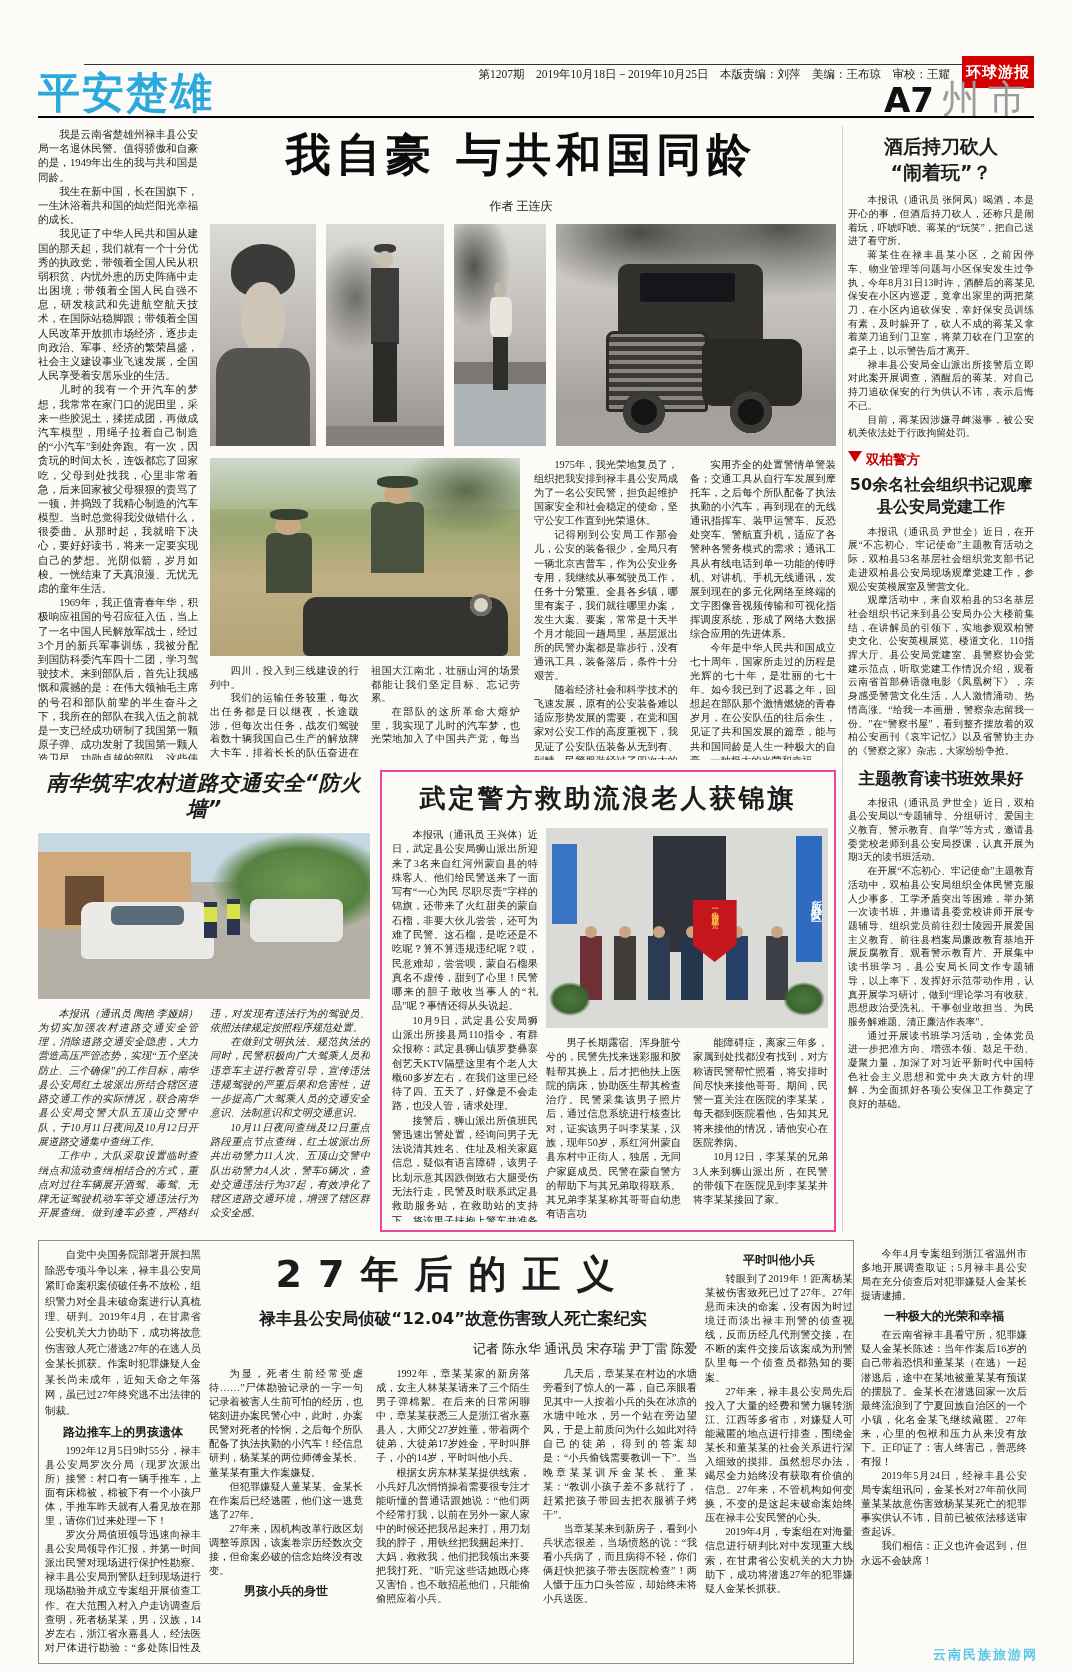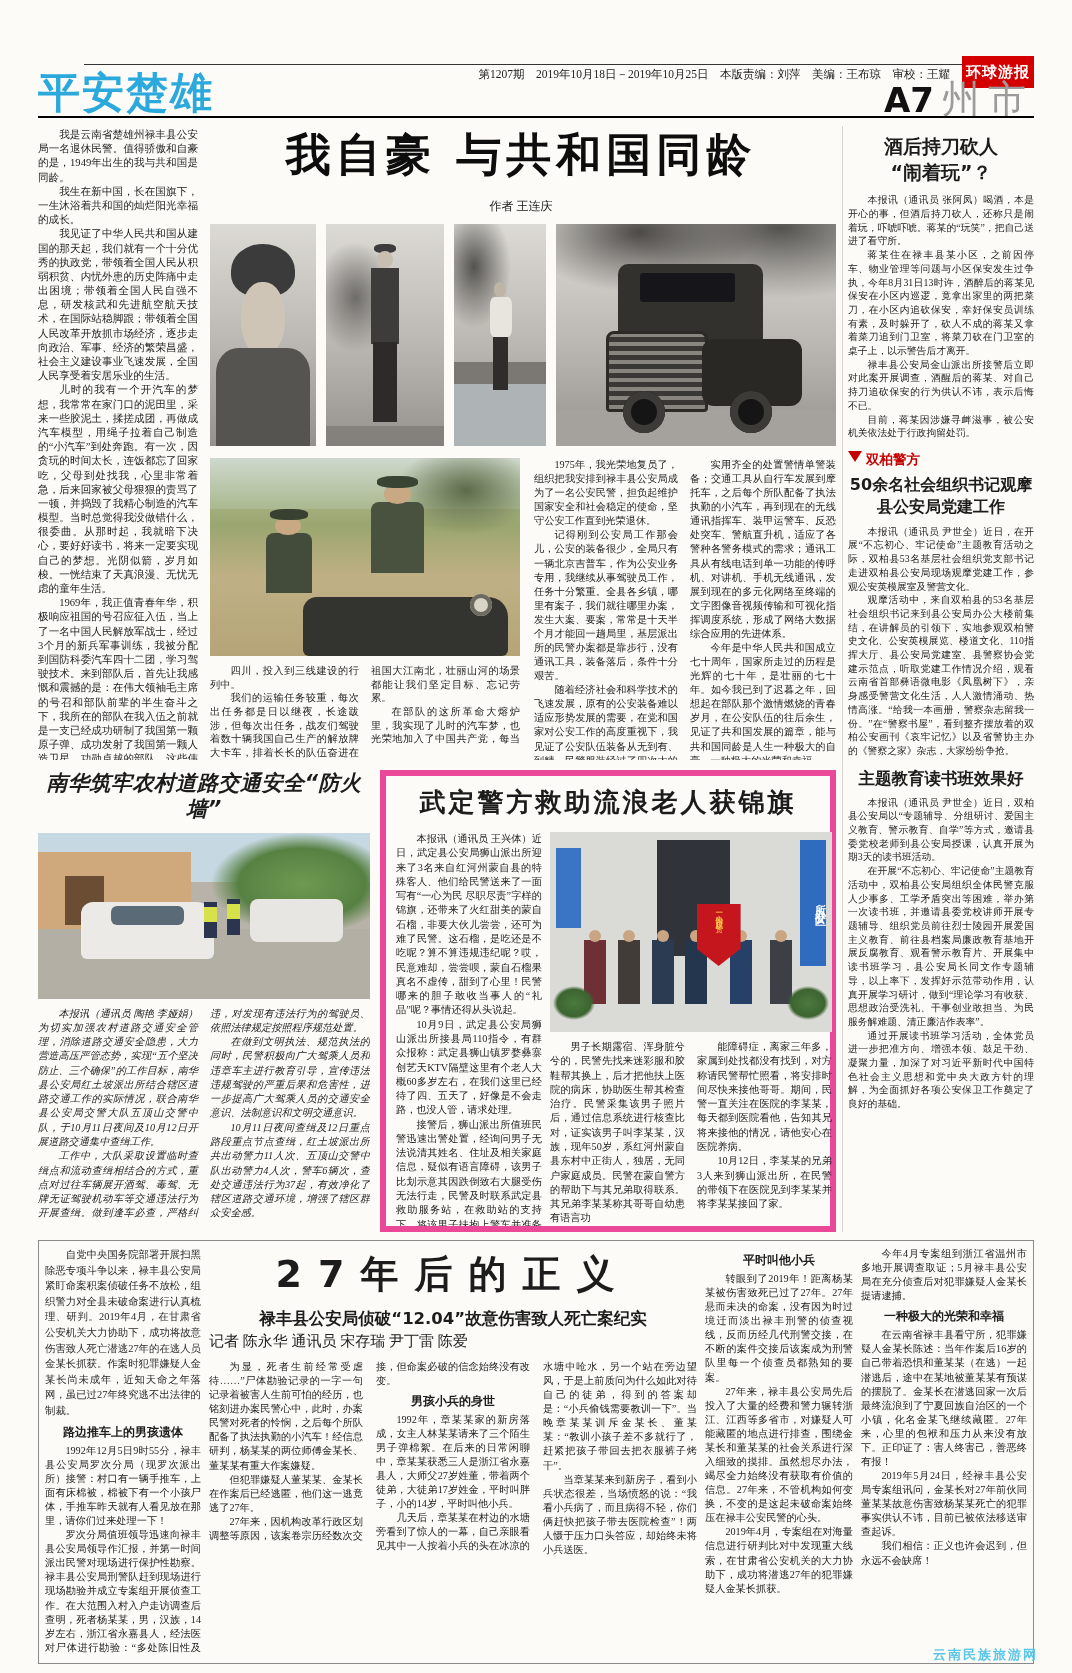--- a/index.html
+++ b/index.html
@@ -91,21 +91,21 @@
   .ph6-road{position:absolute;left:0;bottom:0;width:100%;height:42%;background:#b3afa5;}
   .ph6-car{position:absolute;left:13%;top:42%;width:40%;height:34%;background:#eceae6;border-radius:12px 18px 6px 6px;}
   .ph6-carwin{position:absolute;left:22%;top:44%;width:22%;height:12%;background:#5a6b77;border-radius:6px;}
   .ph6-car2{position:absolute;left:64%;top:40%;width:28%;height:26%;background:#e7e6e2;border-radius:8px;}
   .ph6-cop{position:absolute;width:13px;height:36px;background:#2b3550;}
   .ph6-vest{position:absolute;width:13px;height:15px;background:#d7e24b;}
   .ph6-c1{left:50%;top:42%;} .ph6-v1{left:50%;top:45%;}
   .ph6-c2{left:57%;top:40%;} .ph6-v2{left:57%;top:43%;}
   .nh-body{margin-top:8px;height:268px;overflow:hidden;columns:2;column-gap:12px;font-size:10.2px;line-height:1.4;}
   
-  .wuding{left:380px;top:770px;width:456px;height:462px;border:6px solid #ec4899;box-sizing:border-box;}
+  .wuding{left:380px;top:770px;width:456px;height:462px;border:2px solid #ec4899;box-sizing:border-box;}
   .wd-title{margin:9px 0 0;text-align:center;font-size:26px;font-weight:900;letter-spacing:3px;}
   .wd-col1{position:absolute;left:10px;top:56px;width:146px;height:394px;overflow:hidden;font-size:10.2px;line-height:1.4;}
   .ph7{position:absolute;left:164px;top:56px;width:282px;height:200px;overflow:hidden;background:#dadbd6;}
   .ph7-door{position:absolute;left:38%;top:4%;width:26%;height:58%;background:#30343a;}
   .ph7-signr{position:absolute;right:2%;top:4%;width:26px;height:126px;background:#2f6cc0;color:#fff;
              writing-mode:vertical-rl;text-align:center;font-size:11px;font-weight:bold;letter-spacing:4px;
              font-family:"DejaVu Sans","Liberation Sans",sans-serif;}
   .ph7-signl{position:absolute;left:2%;top:8%;width:9%;height:40%;background:#3a74c4;}
   .ph7-plant{position:absolute;width:42px;height:34px;background:radial-gradient(closest-side,#4c7a3e,#3c6430 80%,transparent);}
   .ph7-pl1{left:1%;bottom:6%;} .ph7-pl2{right:1%;bottom:6%;}
@@ -120,29 +120,29 @@
   
   .col-right{left:848px;top:128px;width:186px;height:1104px;overflow:hidden;}
   .rc-body{font-size:9.8px;line-height:1.4;}
   .art1-title{text-align:center;font-size:19px;font-weight:900;line-height:1.35;margin:6px 0 8px;}
   .marker{display:flex;gap:4px;margin:11px 0 5px;color:#c40000;
           font-family:"DejaVu Sans","Liberation Sans",sans-serif;font-weight:bold;font-size:13.5px;}
   .tri{width:0;height:0;border-left:7px solid transparent;border-right:7px solid transparent;border-top:11px solid #c40000;}
   .art2-title{text-align:center;font-size:16px;font-weight:900;line-height:1.4;margin:2px 0 6px;}
   .art3-title{text-align:center;font-size:16.5px;font-weight:900;margin:10px 0 6px;}
   
-  .justice{left:38px;top:1240px;width:996px;height:424px;border:1px solid #8a8a8a;box-sizing:border-box;text-decoration:underline;}
+  .justice{left:38px;top:1240px;width:816px;height:424px;border:1px solid #8a8a8a;box-sizing:border-box;text-decoration:underline;}
   .j-left{position:absolute;left:6px;top:6px;width:156px;height:408px;overflow:hidden;}
   .j-intro{font-size:10.4px;line-height:1.5;color:#2a2a2a;}
   .j-left .rc2,.j-col4 .rc2,.j-col5 .rc2,.j-cols{font-size:10.2px;line-height:1.38;}
   .j-center{position:absolute;left:170px;top:4px;width:488px;height:410px;overflow:hidden;}
   .j-headline{text-align:center;font-size:38px;font-weight:900;letter-spacing:16px;margin-top:4px;}
   .j-subtitle{text-align:center;font-size:16.5px;font-weight:700;margin-top:8px;
               font-family:"DejaVu Sans","Liberation Sans",sans-serif;}
-  .j-byline{text-align:left;font-size:15px;margin-top:2px;color:#222;}
+  .j-byline{text-align:right;font-size:13px;margin-top:10px;color:#222;}
   .j-cols{margin-top:9px;height:296px;overflow:hidden;columns:3;column-gap:13px;}
   .j-col4{position:absolute;left:666px;top:6px;width:148px;height:408px;overflow:hidden;}
   .j-col5{position:absolute;left:822px;top:6px;width:166px;height:408px;overflow:hidden;}
   .watermark{right:34px;top:1646px;font-size:13px;font-weight:bold;color:#5bc6e8;letter-spacing:2px;
              font-family:"DejaVu Sans","Liberation Sans",sans-serif;}
 </style>
 </head>
 <body>
 
 <div class="page">
@@ -344,20 +344,21 @@
       <div class="j-byline">记者 陈永华 通讯员 宋存瑞 尹丁雷 陈爱</div>
       <div class="j-cols">
         <div>
             <p class="para">为显，死者生前经常受虐待……”尸体勘验记录的一字一句记录着被害人生前可怕的经历，也铭刻进办案民警心中，此时，办案民警对死者的怜悯，之后每个所队配备了执法执勤的小汽车！经信息研判，杨某某的两位师傅金某长、董某某有重大作案嫌疑。</p>
             <p class="para">但犯罪嫌疑人董某某、金某长在作案后已经逃匿，他们这一逃竟逃了27年。</p>
             <p class="para">27年来，因机构改革行政区划调整等原因，该案卷宗历经数次交接，但命案必破的信念始终没有改变。</p>
           </div>
         <h5 class="subhead">男孩小兵的身世</h5>
         <div>
             <p class="para">1992年，章某某家的新房落成，女主人林某某请来了三个陌生男子弹棉絮。在后来的日常闲聊中，章某某获悉三人是浙江省永嘉县人，大师父27岁姓董，带着两个徒弟，大徒弟17岁姓金，平时叫胖子，小的14岁，平时叫他小兵。</p>
+            <p class="para">根据女房东林某某提供线索，小兵好几次悄悄操着需要很专注才能听懂的普通话跟她说：“他们两个经常打我，以前在另外一家人家中的时候还把我吊起来打，用刀划我的脖子，用铁丝把我捆起来打。大妈，救救我，他们把我领出来要把我打死。”听完这些话她既心疼又害怕，也不敢招惹他们，只能偷偷照应着小兵。</p>
             <p class="para">几天后，章某某在村边的水塘旁看到了惊人的一幕，自己亲眼看见其中一人按着小兵的头在冰凉的水塘中呛水，另一个站在旁边望风，于是上前质问为什么如此对待自己的徒弟，得到的答案却是：“小兵偷钱需要教训一下”。当晚章某某训斥金某长、董某某：“教训小孩子差不多就行了，赶紧把孩子带回去把衣服裤子烤干”。</p>
             <p class="para">当章某某来到新房子，看到小兵状态很差，当场愤怒的说：“我看小兵病了，而且病得不轻，你们俩赶快把孩子带去医院检查”！两人慑于压力口头答应，却始终未将小兵送医。</p>
           </div>
       </div>
     </div>
     <div class="j-col4">
       <h5 class="subhead">平时叫他小兵</h5>
       <div class="rc2">
           <p class="para">转眼到了2019年！距离杨某某被伤害致死已过了27年。27年悬而未决的命案，没有因为时过境迁而淡出禄丰刑警的侦查视线，反而历经几代刑警交接，在不断的案件交接后该案成为刑警队里每一个侦查员都熟知的要案。</p>
           <p class="para">27年来，禄丰县公安局先后投入了大量的经费和警力辗转浙江、江西等多省市，对嫌疑人可能藏匿的地点进行排查，围绕金某长和董某某的社会关系进行深入细致的摸排。虽然想尽办法，竭尽全力始终没有获取有价值的信息。27年来，不管机构如何变换，不变的是这起未破命案始终压在禄丰公安民警的心头。</p>

